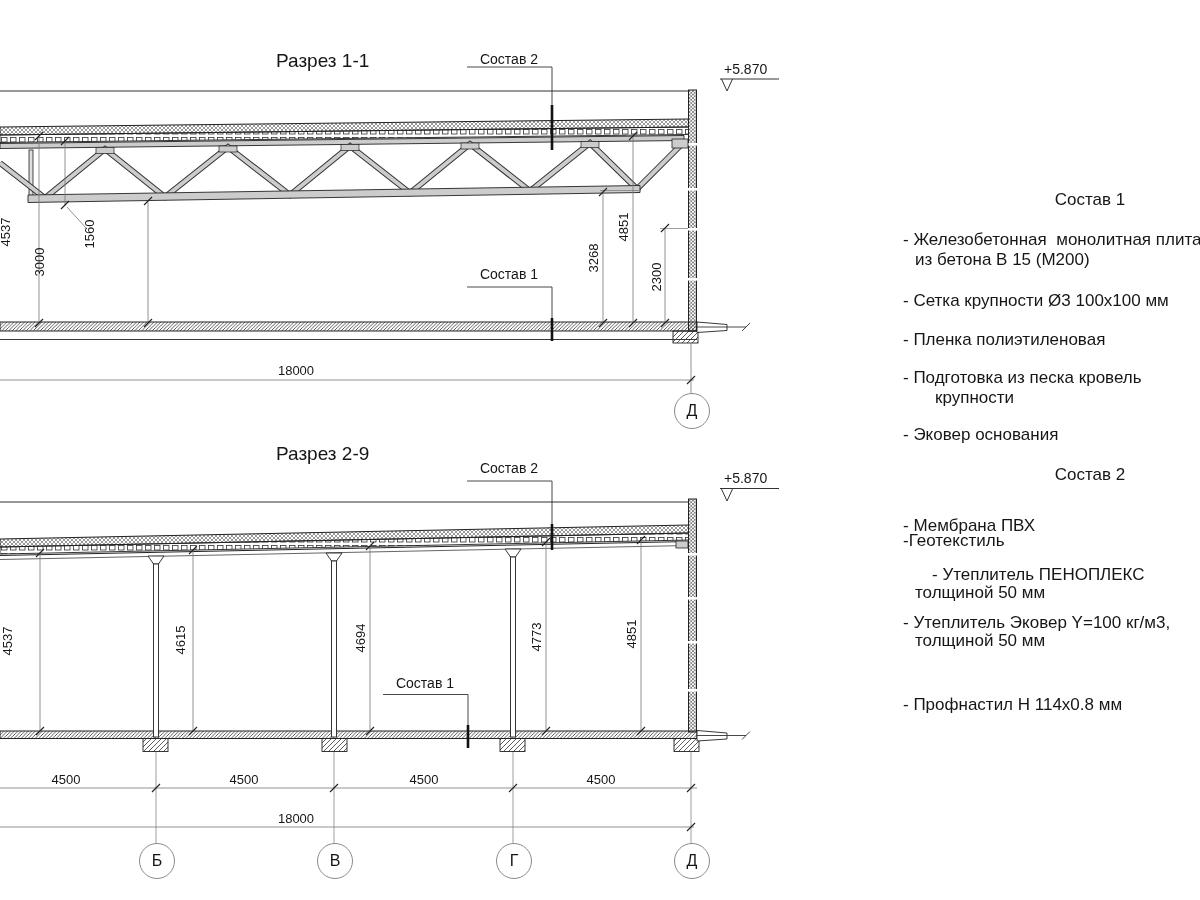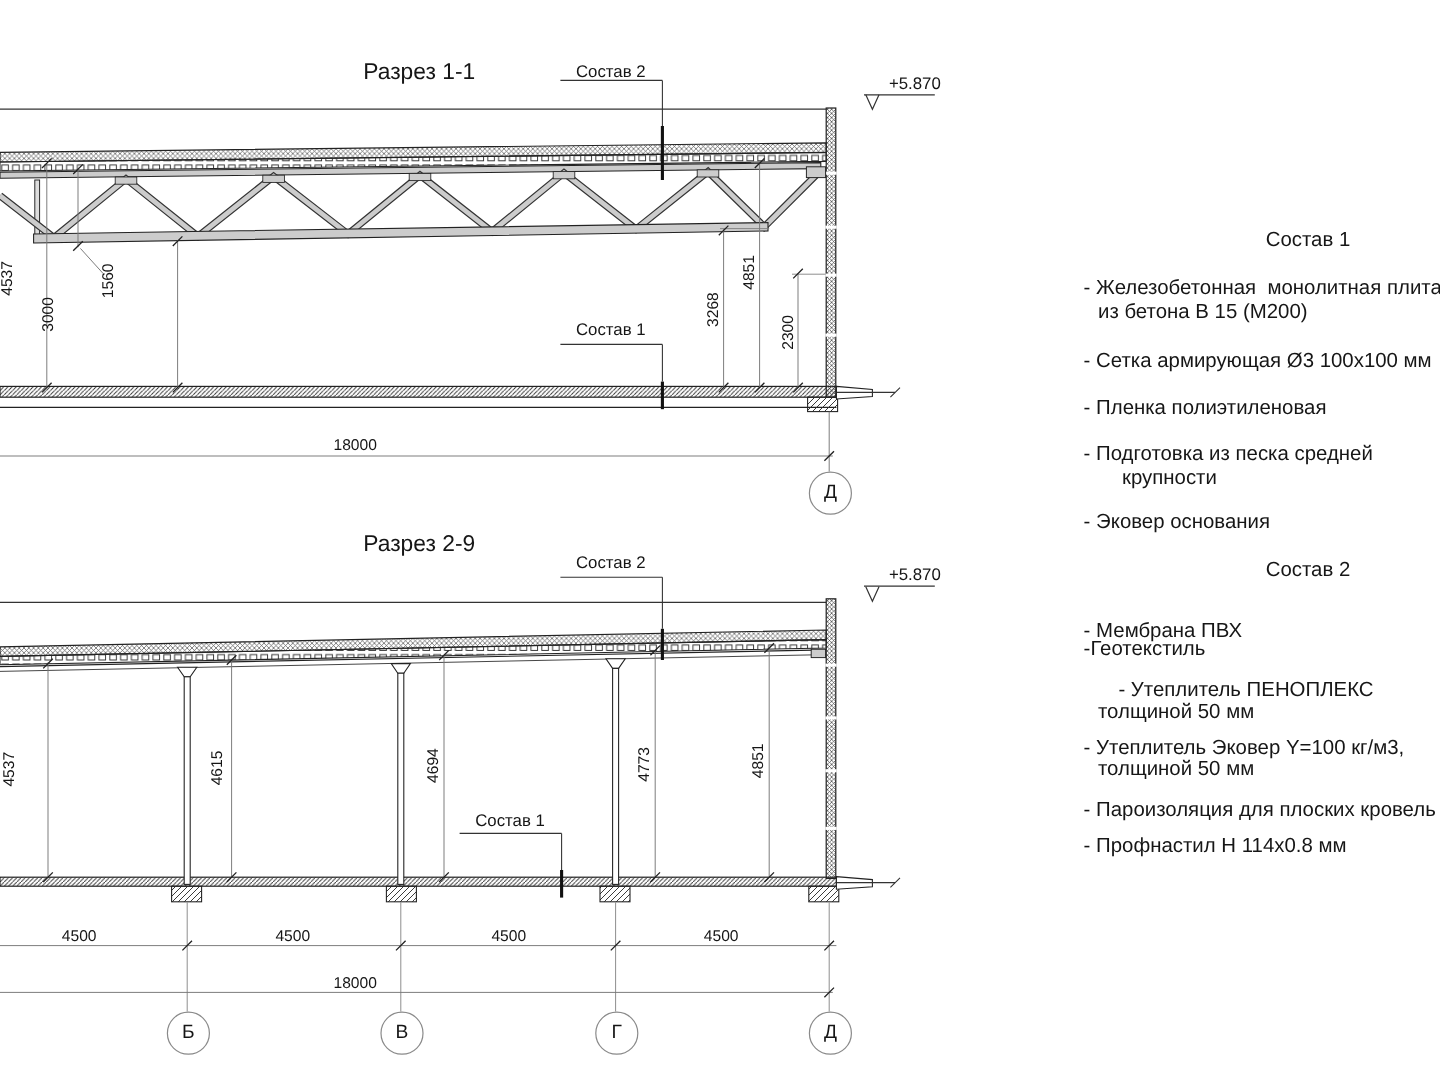--- a/index.html
+++ b/index.html
@@ -1,19 +1,19 @@
 <!DOCTYPE html>
 <html><head>
 <meta charset="utf-8">
 <style>
   html,body{margin:0;padding:0;background:#fff;}
   .canvas{position:relative;width:1200px;height:900px;background:#ffffff;overflow:hidden;
           font-family:"Liberation Sans", sans-serif;color:#111;}
   svg{position:absolute;left:0;top:0;}
-  .lbl{position:absolute;white-space:pre;color:#161616;text-align:right;}
+  .lbl{position:absolute;white-space:pre;color:#161616;}
   .t19{font-size:19px;}
   .t17{font-size:17px;}
   .t14{font-size:14px;}
   .t13{font-size:13px;}
   .leg{font-size:17px;}
   .ctr{text-align:center;}
   .vdim{position:absolute;width:44px;height:14px;line-height:14px;font-size:13px;
         text-align:center;transform:rotate(-90deg);color:#161616;}
   .bubble{position:absolute;width:34px;height:34px;border:1px solid #8a8a8a;border-radius:50%;
           background:#fff;line-height:34px;text-align:center;font-size:16px;color:#161616;}
@@ -212,29 +212,28 @@
 <div class="lbl t13 ctr" style="left:576px;top:772px;width:50px;">4500</div>
 <div class="lbl t13 ctr" style="left:266px;top:811px;width:60px;">18000</div>
 <div class="bubble" style="left:139px;top:843px;">Б</div>
 <div class="bubble" style="left:317px;top:843px;">В</div>
 <div class="bubble" style="left:496px;top:843px;">Г</div>
 <div class="bubble" style="left:674px;top:843px;">Д</div>
 
 <div class="lbl t17 ctr" style="left:1040px;top:190px;width:100px;">Состав 1</div>
 <div class="lbl leg" style="left:903px;top:230px;">- Железобетонная  монолитная плита</div>
 <div class="lbl leg" style="left:915px;top:250px;">из бетона В 15 (М200)</div>
-<div class="lbl leg" style="left:903px;top:291px;">- Сетка армирующая Ø3 100х100 мм</div>
+<div class="lbl leg" style="left:903px;top:291px;">- Сетка крупности Ø3 100х100 мм</div>
 <div class="lbl leg" style="left:903px;top:330px;">- Пленка полиэтиленовая</div>
-<div class="lbl leg" style="left:903px;top:368px;">- Подготовка из песка средней</div>
+<div class="lbl leg" style="left:903px;top:368px;">- Подготовка из песка кровель</div>
 <div class="lbl leg" style="left:935px;top:388px;">крупности</div>
 <div class="lbl leg" style="left:903px;top:425px;">- Эковер основания</div>
 
 <div class="lbl t17 ctr" style="left:1040px;top:465px;width:100px;">Состав 2</div>
 <div class="lbl leg" style="left:903px;top:516px;">- Мембрана ПВХ</div>
 <div class="lbl leg" style="left:903px;top:531px;">-Геотекстиль</div>
 <div class="lbl leg" style="left:932px;top:565px;">- Утеплитель ПЕНОПЛЕКС</div>
 <div class="lbl leg" style="left:915px;top:583px;">толщиной 50 мм</div>
 <div class="lbl leg" style="left:903px;top:613px;">- Утеплитель Эковер Y=100 кг/м3,</div>
 <div class="lbl leg" style="left:915px;top:631px;">толщиной 50 мм</div>
-<div class="lbl leg" style="left:903px;top:665px;">- Пароизоляция для плоских кровель</div>
 <div class="lbl leg" style="left:903px;top:695px;">- Профнастил Н 114х0.8 мм</div>
 
 </div>
 
 </body></html>

